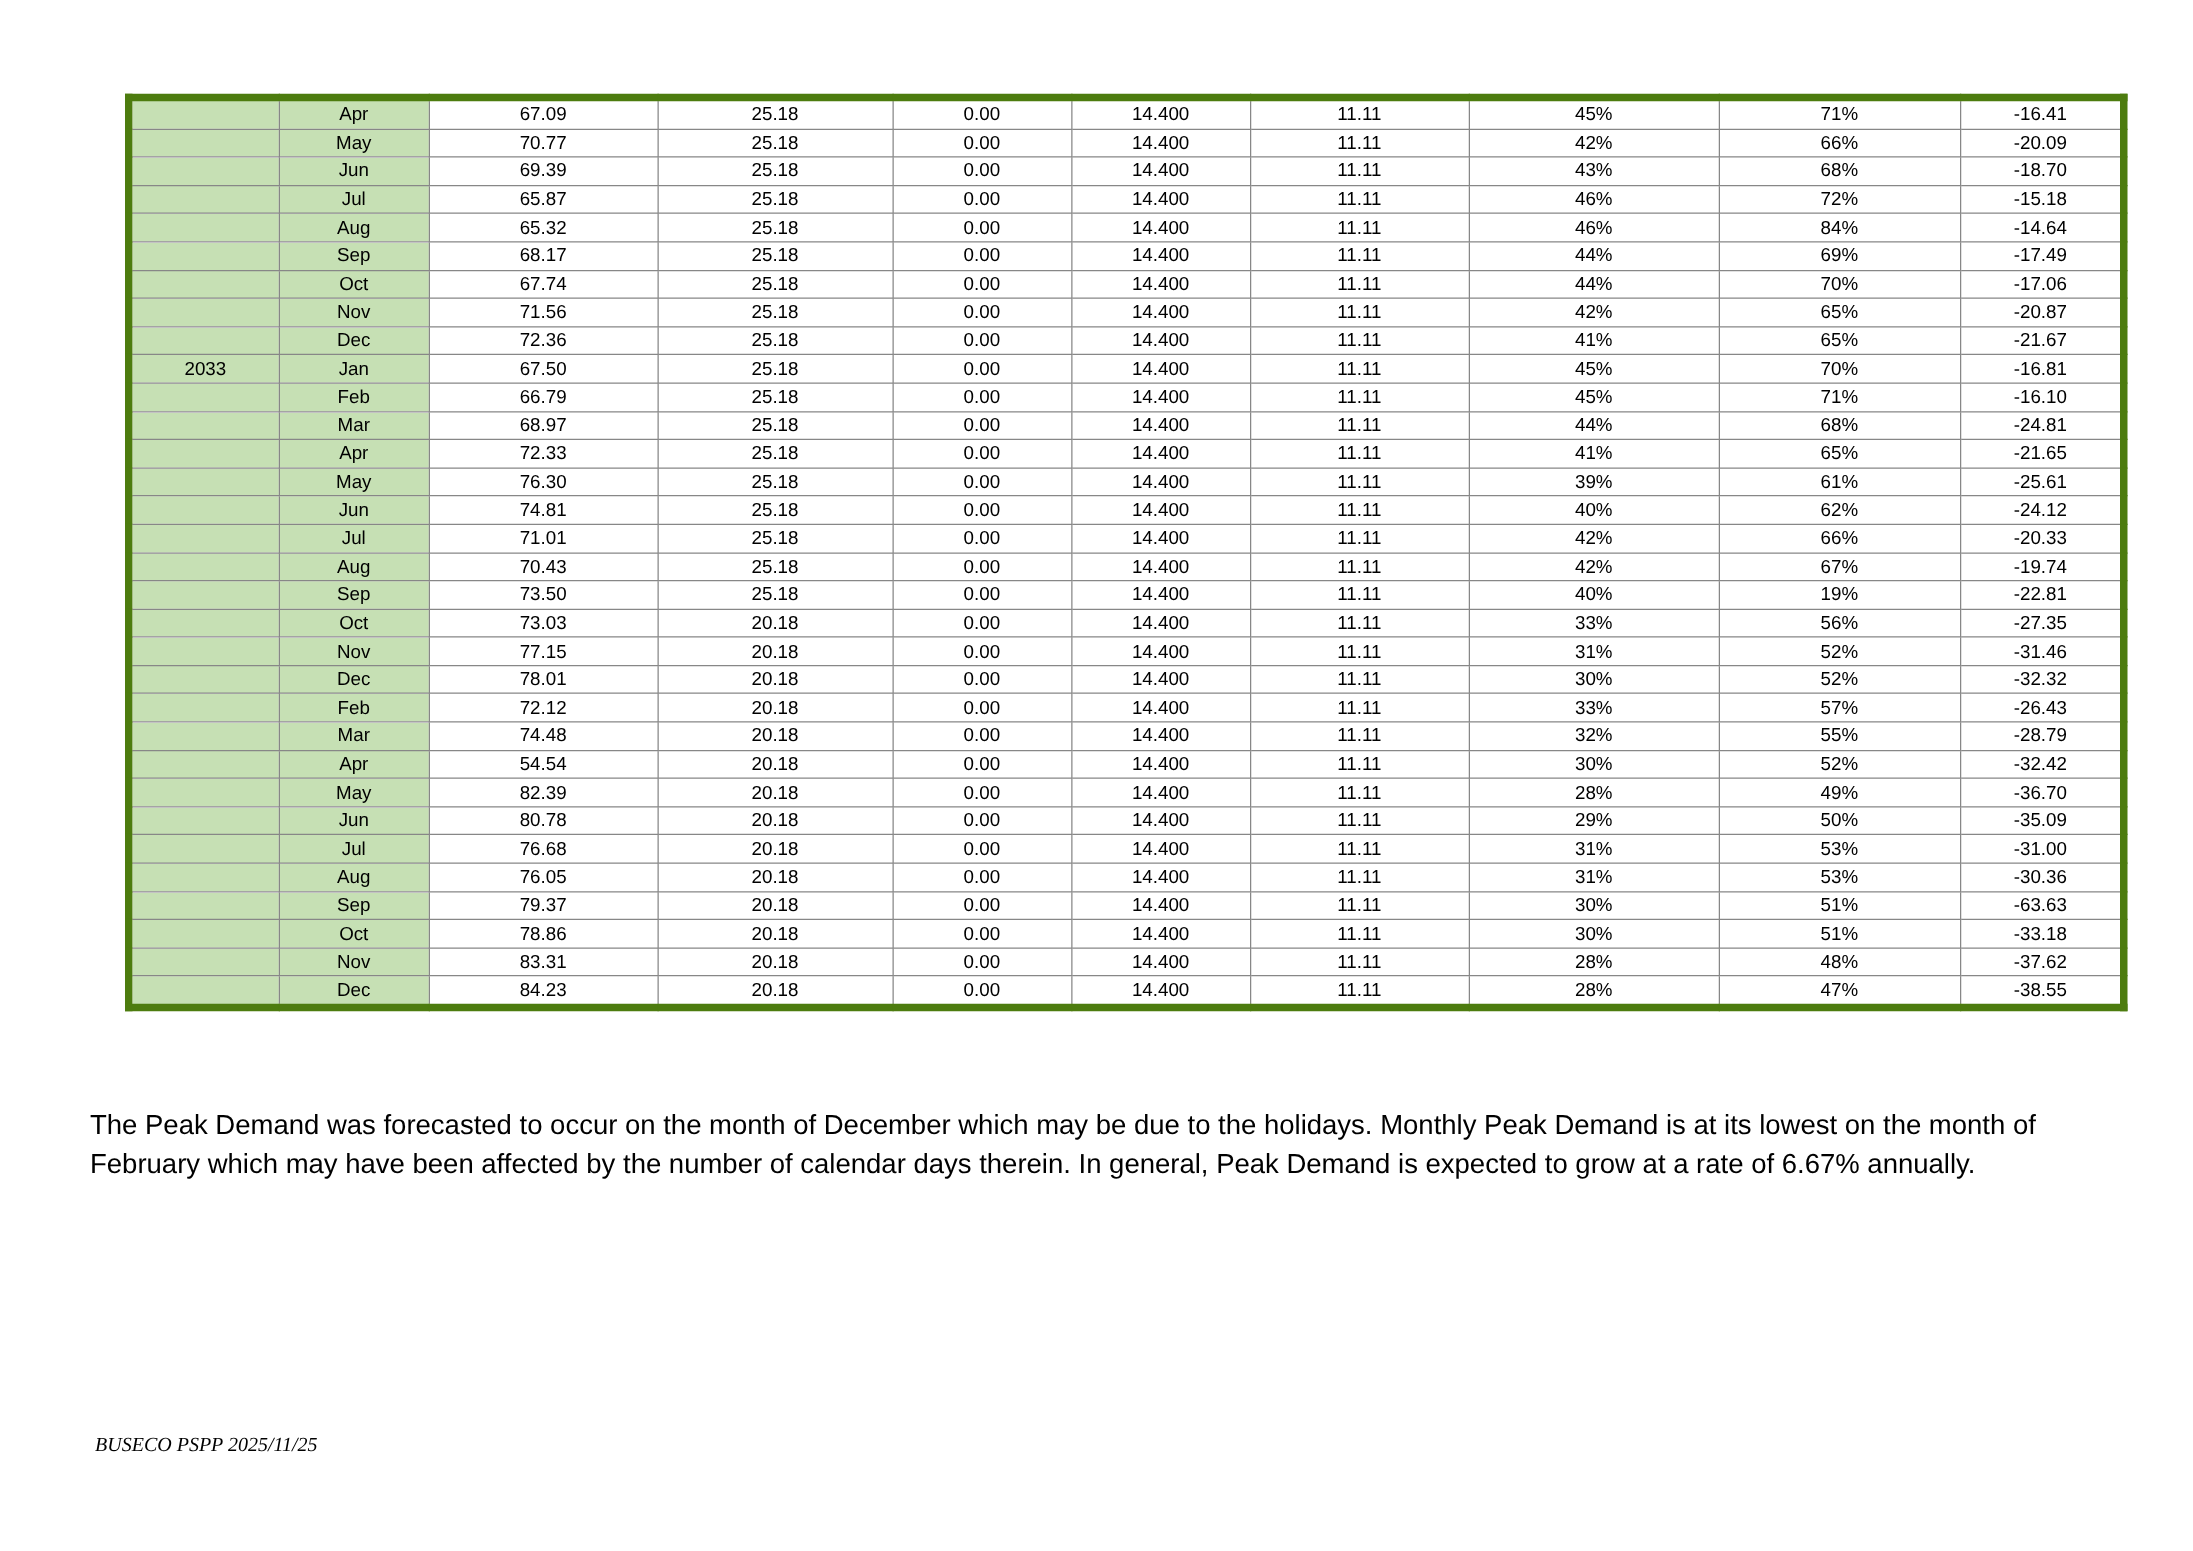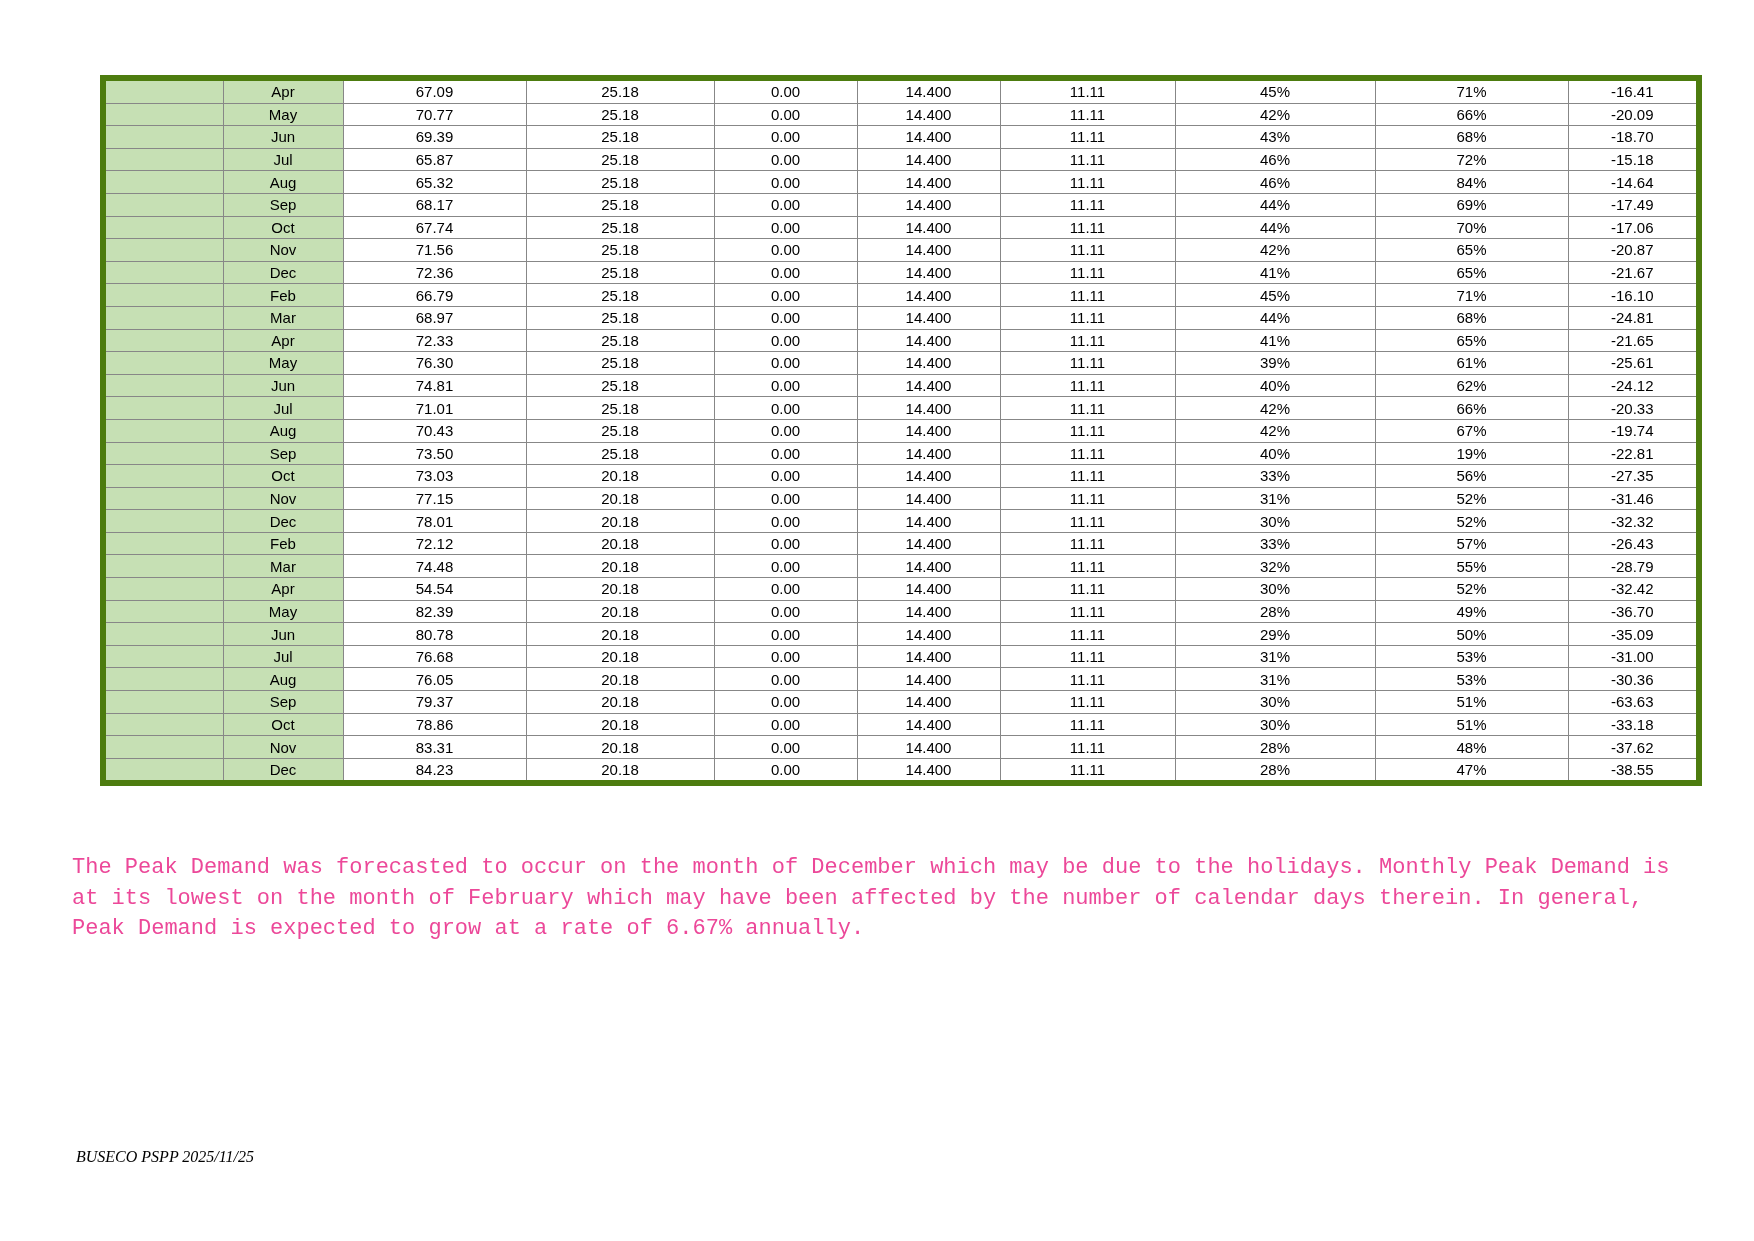--- a/index.html
+++ b/index.html
@@ -37,27 +37,26 @@
     white-space: nowrap;
     overflow: hidden;
     background: #ffffff;
   }
   table.forecast td.hdr {
     background: #c6e0b4;
   }
   p.analysis {
     position: absolute;
     left: 72px;
-    top: 853px;
+    top: 885px;
     width: 1608px;
     margin: 0;
     font-size: 22px;
     line-height: 30.5px;
-    color: #ec4899;
-    font-family: Liberation Mono, monospace;
+    color: #000000;
   }
   .footer-note {
     position: absolute;
     left: 76px;
     top: 1148px;
     font-size: 16px;
     font-style: italic;
     color: #000000;
     font-family: Liberation Serif, serif;
   }
@@ -183,20 +182,32 @@
           <td>72.36</td>
           <td>25.18</td>
           <td>0.00</td>
           <td>14.400</td>
           <td>11.11</td>
           <td>41%</td>
           <td>65%</td>
           <td>-21.67</td>
         </tr>
         <tr>
+          <td class="hdr">2033</td>
+          <td class="hdr">Jan</td>
+          <td>67.50</td>
+          <td>25.18</td>
+          <td>0.00</td>
+          <td>14.400</td>
+          <td>11.11</td>
+          <td>45%</td>
+          <td>70%</td>
+          <td>-16.81</td>
+        </tr>
+        <tr>
           <td class="hdr"></td>
           <td class="hdr">Feb</td>
           <td>66.79</td>
           <td>25.18</td>
           <td>0.00</td>
           <td>14.400</td>
           <td>11.11</td>
           <td>45%</td>
           <td>71%</td>
           <td>-16.10</td>

